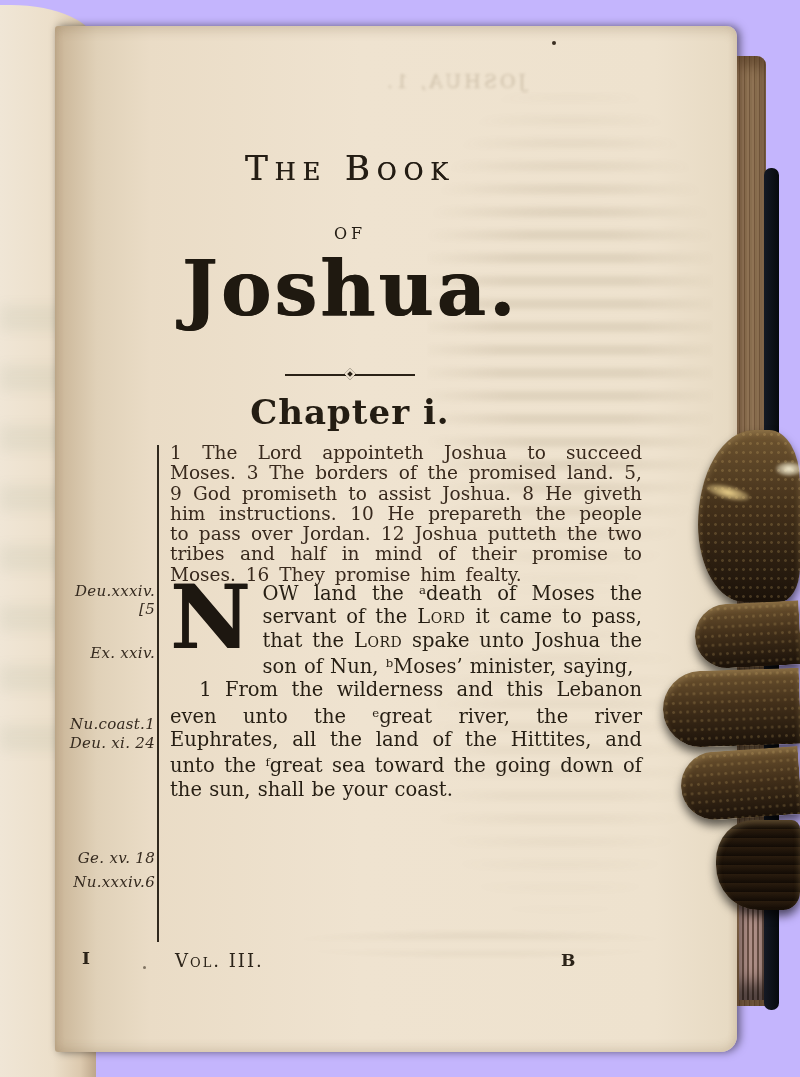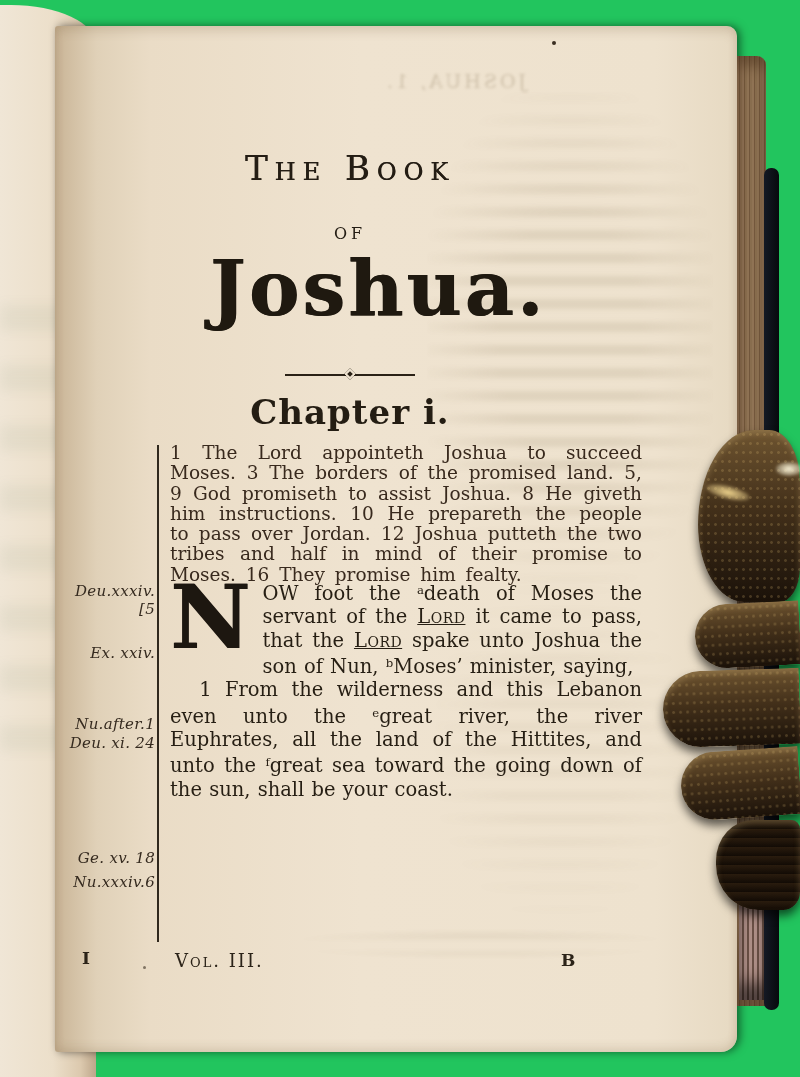--- a/index.html
+++ b/index.html
@@ -1,16 +1,16 @@
 <!DOCTYPE html>
 <html><head>
 <meta charset="utf-8">
 <style>
   html,body{margin:0;padding:0;background:#000;}
-  #photo{position:relative;width:800px;height:1077px;background:#22c55e;overflow:hidden;
+  #photo{position:relative;width:800px;height:1077px;background:#c4b5fd;overflow:hidden;
          font-family:"DejaVu Serif","Liberation Serif",serif;color:#261f16;}
 
   
   .left-page{position:absolute;left:0;top:5px;width:96px;height:1072px;
     background:linear-gradient(90deg,#f0e6d6 0%,#ecdfca 55%,#dcc9ae 84%,#bda68a 100%);
     border-top-right-radius:85px 40px;}
   .left-page .ghost-l{position:absolute;left:0;top:300px;width:70px;height:480px;
     background:repeating-linear-gradient(180deg,rgba(120,140,110,.18) 0 26px,transparent 26px 60px);
     filter:blur(6px);opacity:.5;}
 
@@ -37,21 +37,21 @@
   .speck.s1{left:497px;top:15px;width:4px;height:4px;}
   .speck.s2{left:88px;top:940px;width:3px;height:3px;opacity:.6;}
 
   
   .headings{position:absolute;left:0;top:0;width:590px;text-align:center;}
   .t-line1{position:absolute;top:122px;width:100%;font-variant:small-caps;
     font-size:34px;letter-spacing:7px;color:#241d14;text-shadow:.4px 0 #241d14;}
   .t-line2{position:absolute;top:192px;width:100%;font-variant:small-caps;
     font-size:23px;letter-spacing:4px;color:#241d14;}
   .t-line3{position:absolute;top:218px;width:100%;font-weight:bold;
-    font-size:76px;letter-spacing:3px;color:#1f1910;text-shadow:.6px 0 #1f1910;margin-left:28px;}
+    font-size:76px;letter-spacing:3px;color:#1f1910;text-shadow:.6px 0 #1f1910;}
   .ornament{position:absolute;top:344px;left:50%;width:130px;height:10px;transform:translateX(-50%);}
   .ornament .bar{position:absolute;left:0;top:4px;width:100%;height:2px;background:#2a2116;}
   .ornament .dia{position:absolute;left:50%;top:0;width:8px;height:8px;background:#2a2116;
     transform:translateX(-50%) rotate(45deg);box-shadow:0 0 0 2px #efe3d0 inset;}
   .chapter{position:absolute;top:366px;width:100%;font-weight:bold;
     font-size:34px;letter-spacing:1px;color:#241d13;}
 
   
   .col-rule{position:absolute;left:102px;top:419px;width:2px;height:497px;background:#30281d;}
   .margin-note{position:absolute;left:0;width:100px;text-align:right;
@@ -62,21 +62,21 @@
   
   .summary{position:absolute;left:115px;top:417px;width:472px;
     font-size:18.5px;line-height:20.3px;text-align:justify;
     word-spacing:4px;color:#38291d;}
   .verses{position:absolute;left:115px;top:553px;width:472px;
     font-size:19.5px;line-height:23.4px;text-align:justify;word-spacing:1px;color:#261e13;}
   .verses p{margin:0;}
   .verses p.cont{text-indent:1.5em;}
   .dropcap{float:left;font-size:88px;line-height:.74;font-weight:bold;
     margin:6px 12px 2px 0;color:#1d1710;text-shadow:.8px 0 #1d1710;}
-  .sc{font-variant:small-caps;letter-spacing:.5px;text-decoration:underline;}
+  .sc{font-variant:small-caps;letter-spacing:.5px;}
   .sup{font-size:.60em;vertical-align:.5em;letter-spacing:0;}
   .it{font-style:italic;}
 
   .footer-vol{position:absolute;left:120px;top:924px;font-variant:small-caps;
     font-size:18px;letter-spacing:2px;color:#2b2318;}
   .footer-sig{position:absolute;left:506px;top:924px;font-size:17px;
     font-weight:bold;letter-spacing:1px;color:#2b2318;}
   .gutter-mark{position:absolute;left:27px;top:922px;font-size:17px;font-weight:bold;color:#2b2318;}
 
   
@@ -132,29 +132,29 @@
         <div class="dia"></div>
       </div>
       <div class="chapter">Chapter i.</div>
     </div>
 
     <div class="col-rule"></div>
 
     <div class="margin-note mn1">Deu.xxxiv.</div>
     <div class="margin-note mn2">[5</div>
     <div class="margin-note mn3">Ex. xxiv.</div>
-    <div class="margin-note mn4">Nu.after.1</div>
+    <div class="margin-note mn4">Nu.coast.1</div>
     <div class="margin-note mn5">Deu. xi. 24</div>
     <div class="margin-note mn6">Ge. xv. 18</div>
     <div class="margin-note mn7">Nu.xxxiv.6</div>
 
     <div class="summary">1 The Lord appointeth Joshua to succeed Moses. 3 The borders of the promised land. 5, 9 God promiseth to assist Joshua. 8 He giveth him instructions. 10 He prepareth the people to pass over Jordan. 12 Joshua putteth the two tribes and half in mind of their promise to Moses. 16 They promise him fealty.</div>
 
     <div class="verses">
-        <p class="first"><span class="dropcap">N</span><span>OW foot the </span><span class="sup">a</span><span>death of Moses the servant of the </span><span class="sc">Lord</span><span> it came to pass, that the </span><span class="sc">Lord</span><span> spake unto Joshua the son of Nun, </span><span class="sup">b</span><span>Moses’ minister, saying,</span></p>
+        <p class="first"><span class="dropcap">N</span><span>OW land the </span><span class="sup">a</span><span>death of Moses the servant of the </span><span class="sc">Lord</span><span> it came to pass, that the </span><span class="sc">Lord</span><span> spake unto Joshua the son of Nun, </span><span class="sup">b</span><span>Moses’ minister, saying,</span></p>
         <p class="cont"><span>1 From the wilderness and this Lebanon even unto the </span><span class="sup">e</span><span>great river, the river Euphrates, all the land of the Hittites, and unto the </span><span class="sup">f</span><span>great sea toward the going down of the sun, shall be your coast.</span></p>
       </div>
 
     <div class="footer-vol">Vol. III.</div>
     <div class="footer-sig">B</div>
     <div class="gutter-mark">I</div>
   </div>
 
   <div class="fore-edge"></div>
   <div class="edge-bottom"></div>

